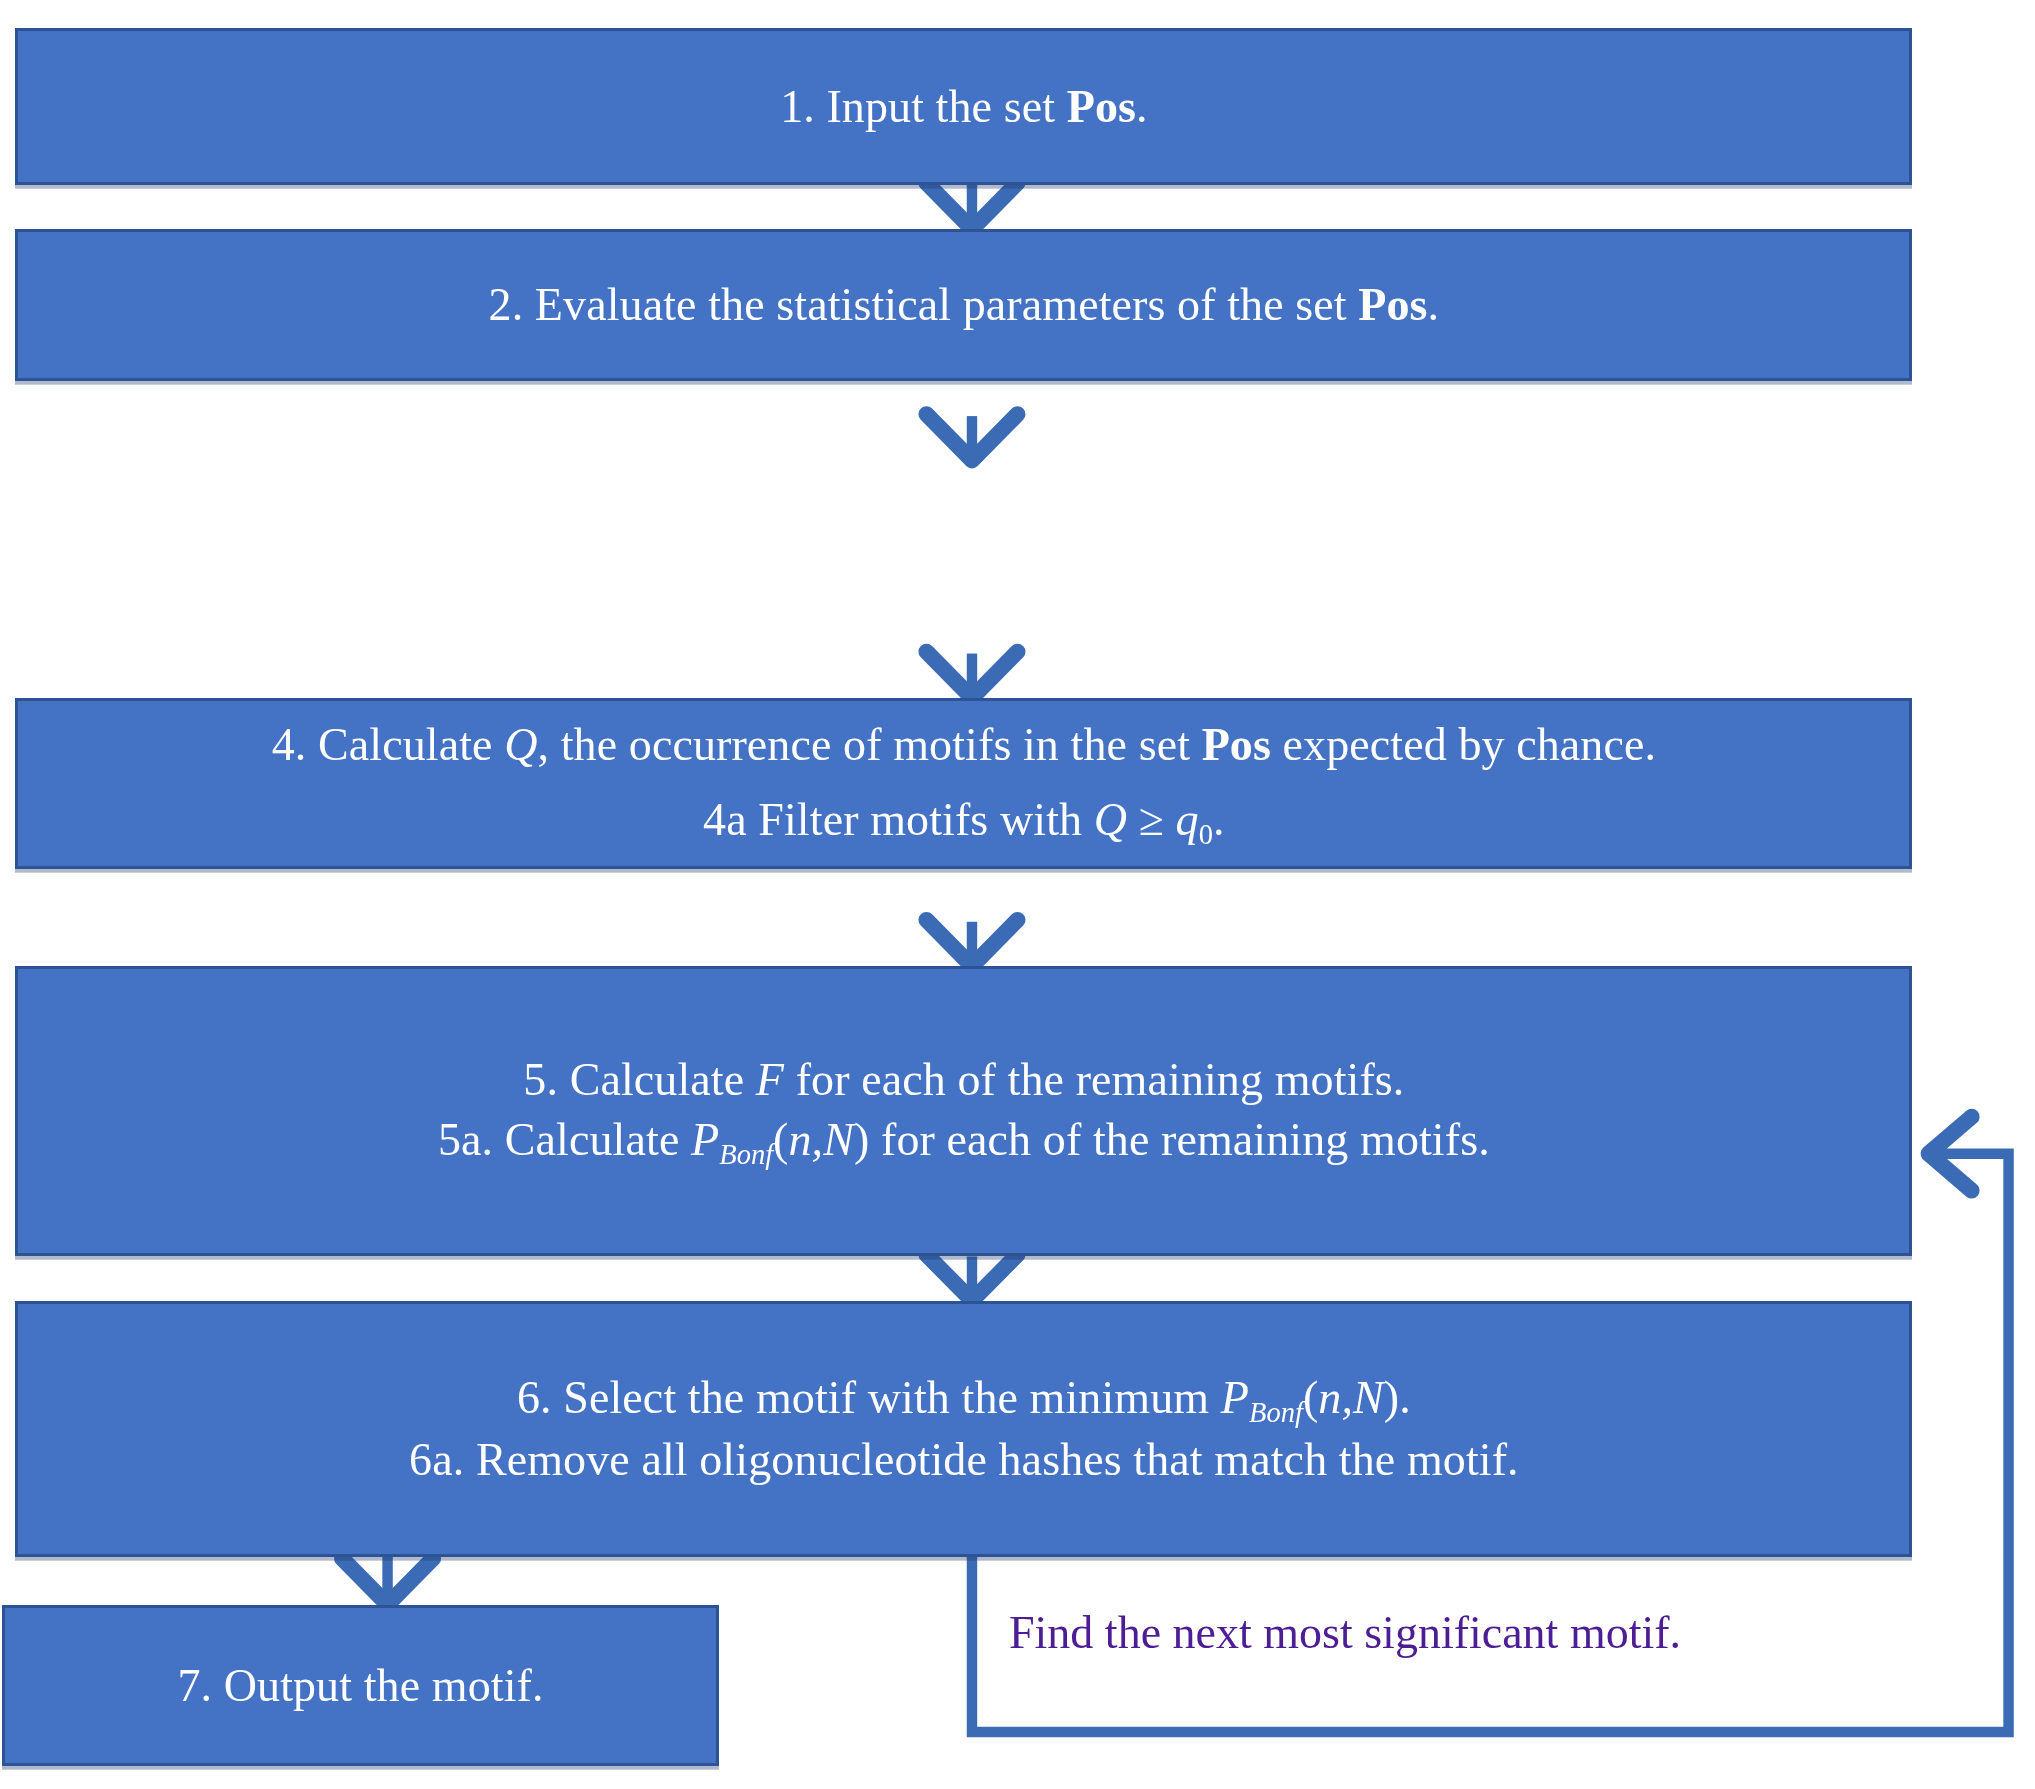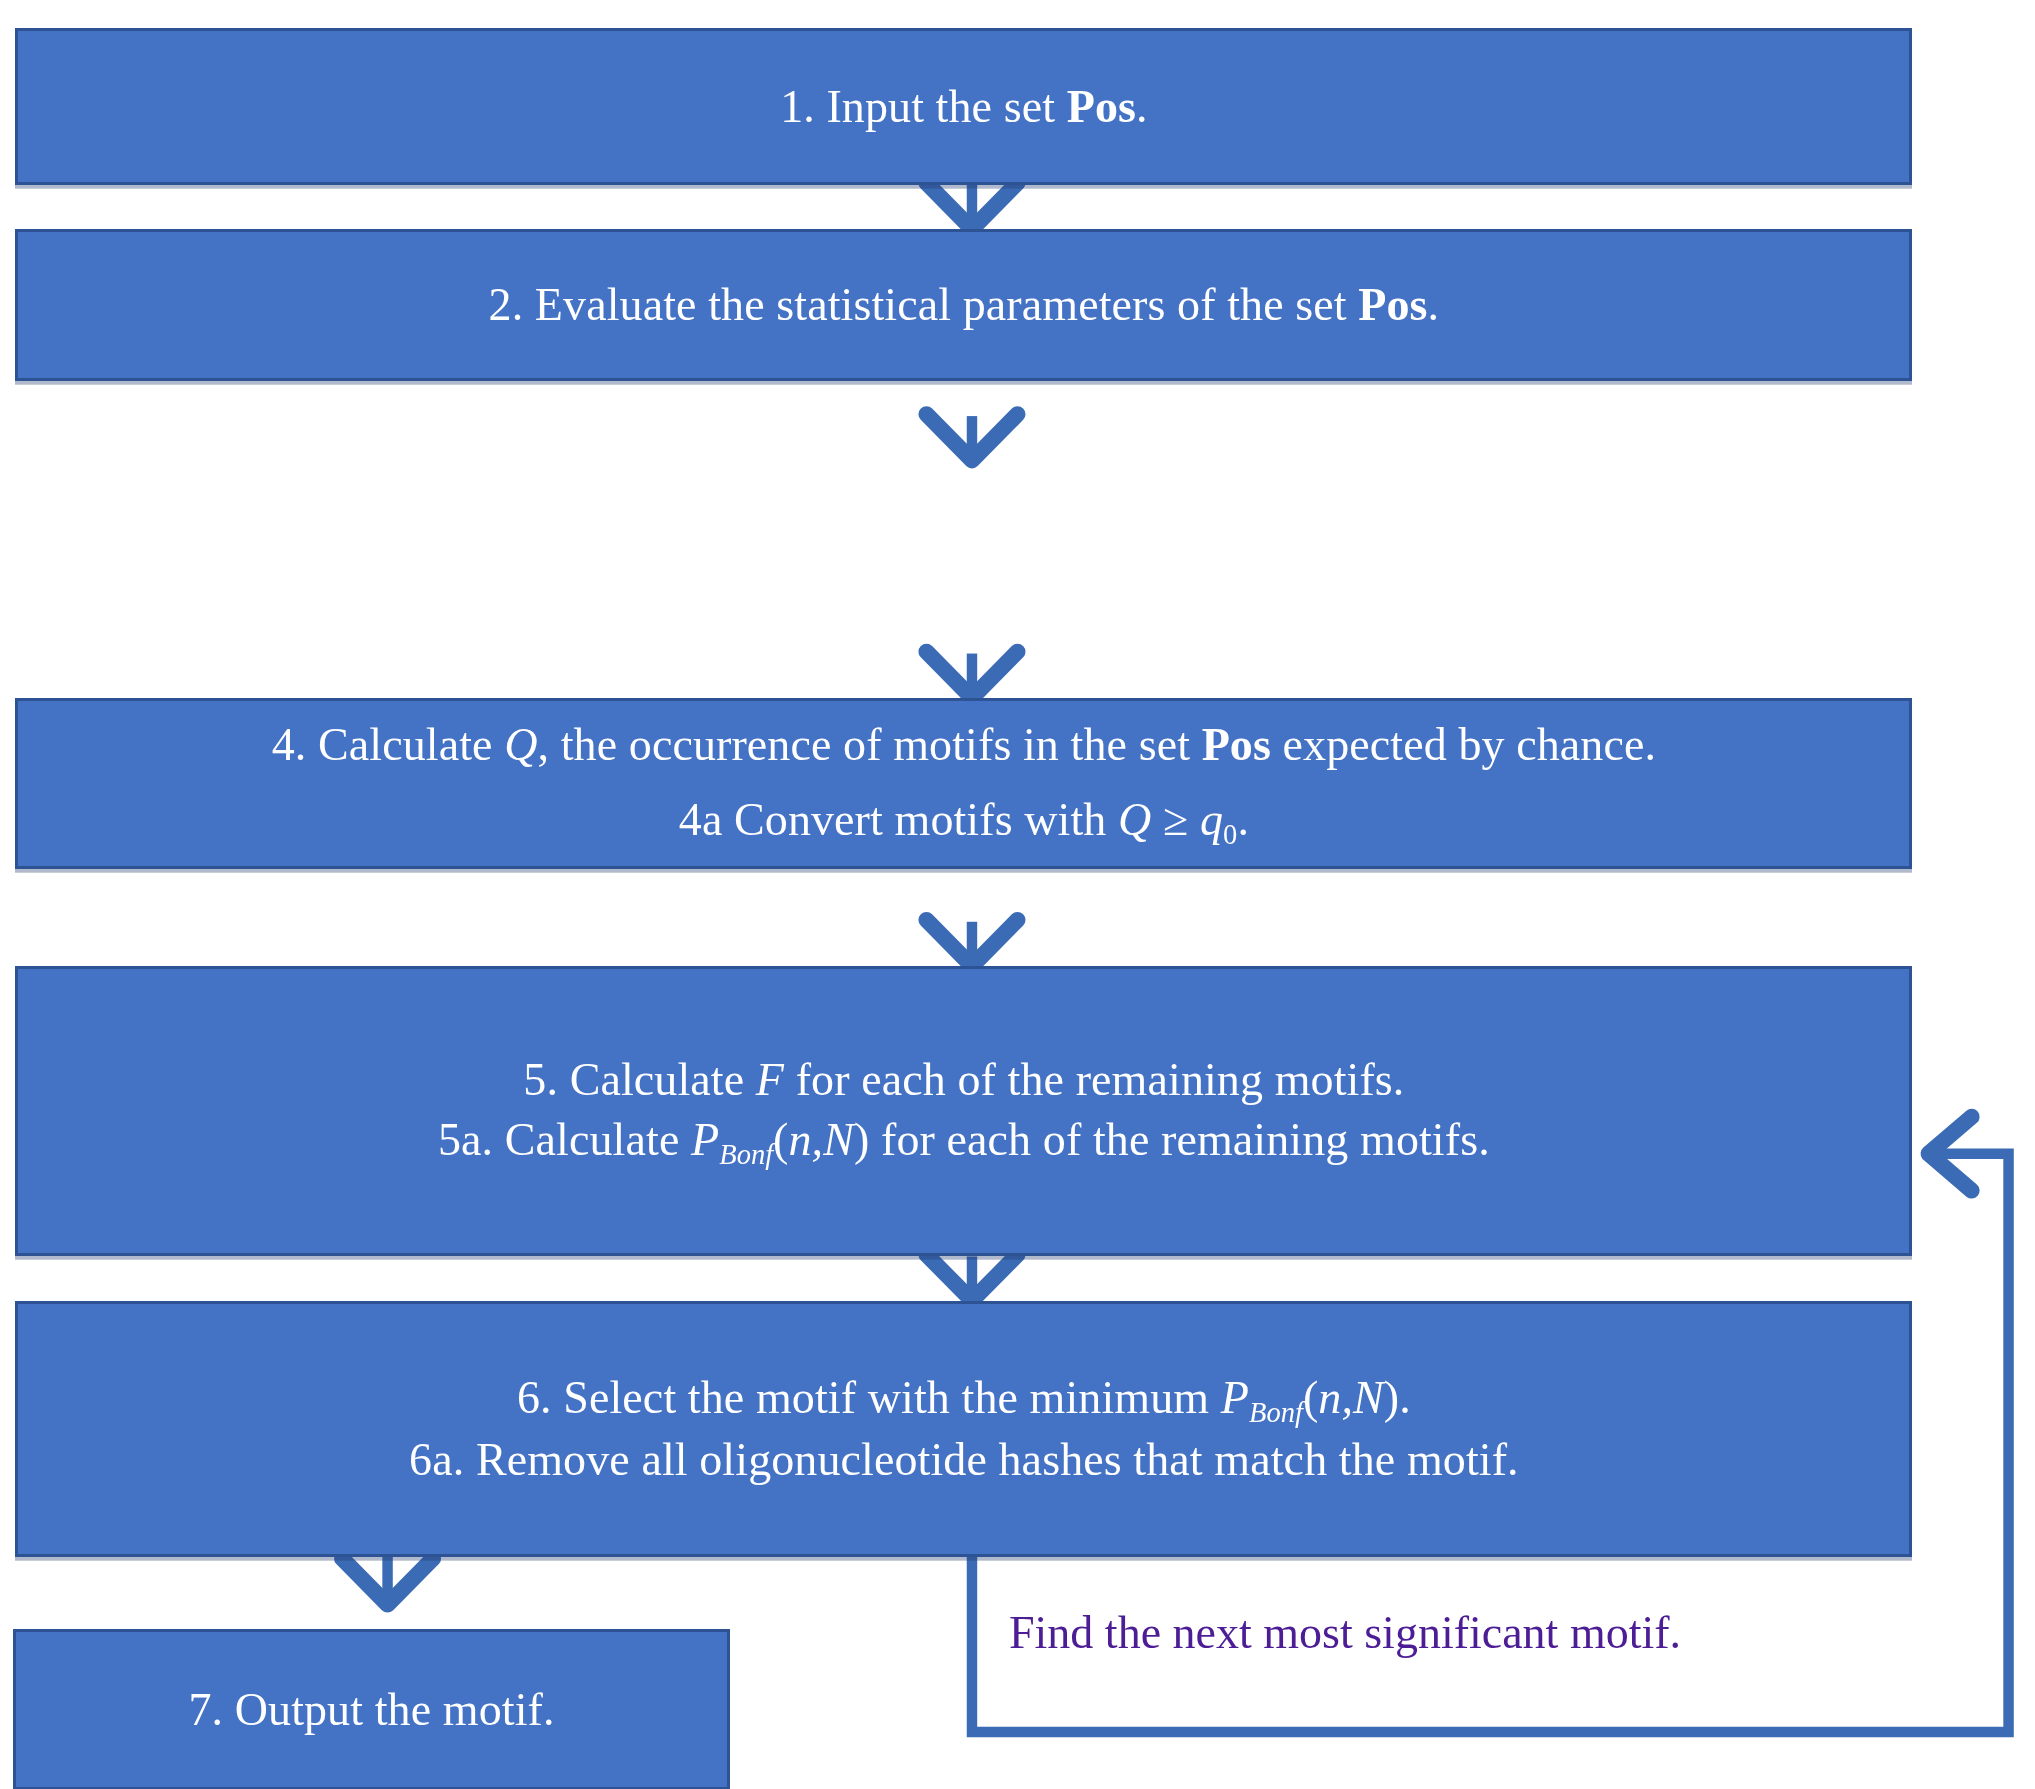--- a/index.html
+++ b/index.html
@@ -82,21 +82,21 @@
       <span>2. Evaluate the statistical parameters of the set </span><span class="b">Pos</span><span>.</span>
     </span>
   </div>
 
 
   <div class="node" style="left:15.4px;top:698px;width:1897px;height:171px;gap:15px;">
     <span class="ln">
       <span>4. Calculate </span><span class="i">Q</span><span>, the occurrence of motifs in the set </span><span class="b">Pos</span><span> expected by chance.</span>
     </span>
     <span class="ln">
-      <span>4a Convert motifs with </span><span class="i">Q</span><span> ≥ </span><span class="i">q</span><span class="sub0">0</span><span>.</span>
+      <span>4a Filter motifs with </span><span class="i">Q</span><span> ≥ </span><span class="i">q</span><span class="sub0">0</span><span>.</span>
     </span>
   </div>
 
   <div class="node" style="left:15.4px;top:966px;width:1897px;height:290px;">
     <span class="ln">
       <span>5. Calculate </span><span class="i">F</span><span> for each of the remaining motifs.</span>
     </span>
     <span class="ln">
       <span>5a. Calculate </span><span class="i">P</span><span class="sub">Bonf</span><span>(</span><span class="i">n,N</span><span>) for each of the remaining motifs.</span>
     </span>
@@ -104,21 +104,21 @@
 
   <div class="node" style="left:15.4px;top:1301px;width:1897px;height:256px;">
     <span class="ln">
       <span>6. Select the motif with the minimum </span><span class="i">P</span><span class="sub">Bonf</span><span>(</span><span class="i">n,N</span><span>).</span>
     </span>
     <span class="ln">
       <span>6a. Remove all oligonucleotide hashes that match the motif.</span>
     </span>
   </div>
 
-  <div class="node" style="left:13px;top:1605px;width:717px;height:161px;margin-top:24px;">
+  <div class="node" style="left:2px;top:1605px;width:717px;height:161px;">
     <span class="ln">
       <span>7. Output the motif.</span>
     </span>
   </div>
 
   <div class="looplabel" style="left:1009px;top:1605px;">
     <span>Find the next most significant motif.</span>
   </div>
 
 </div>

